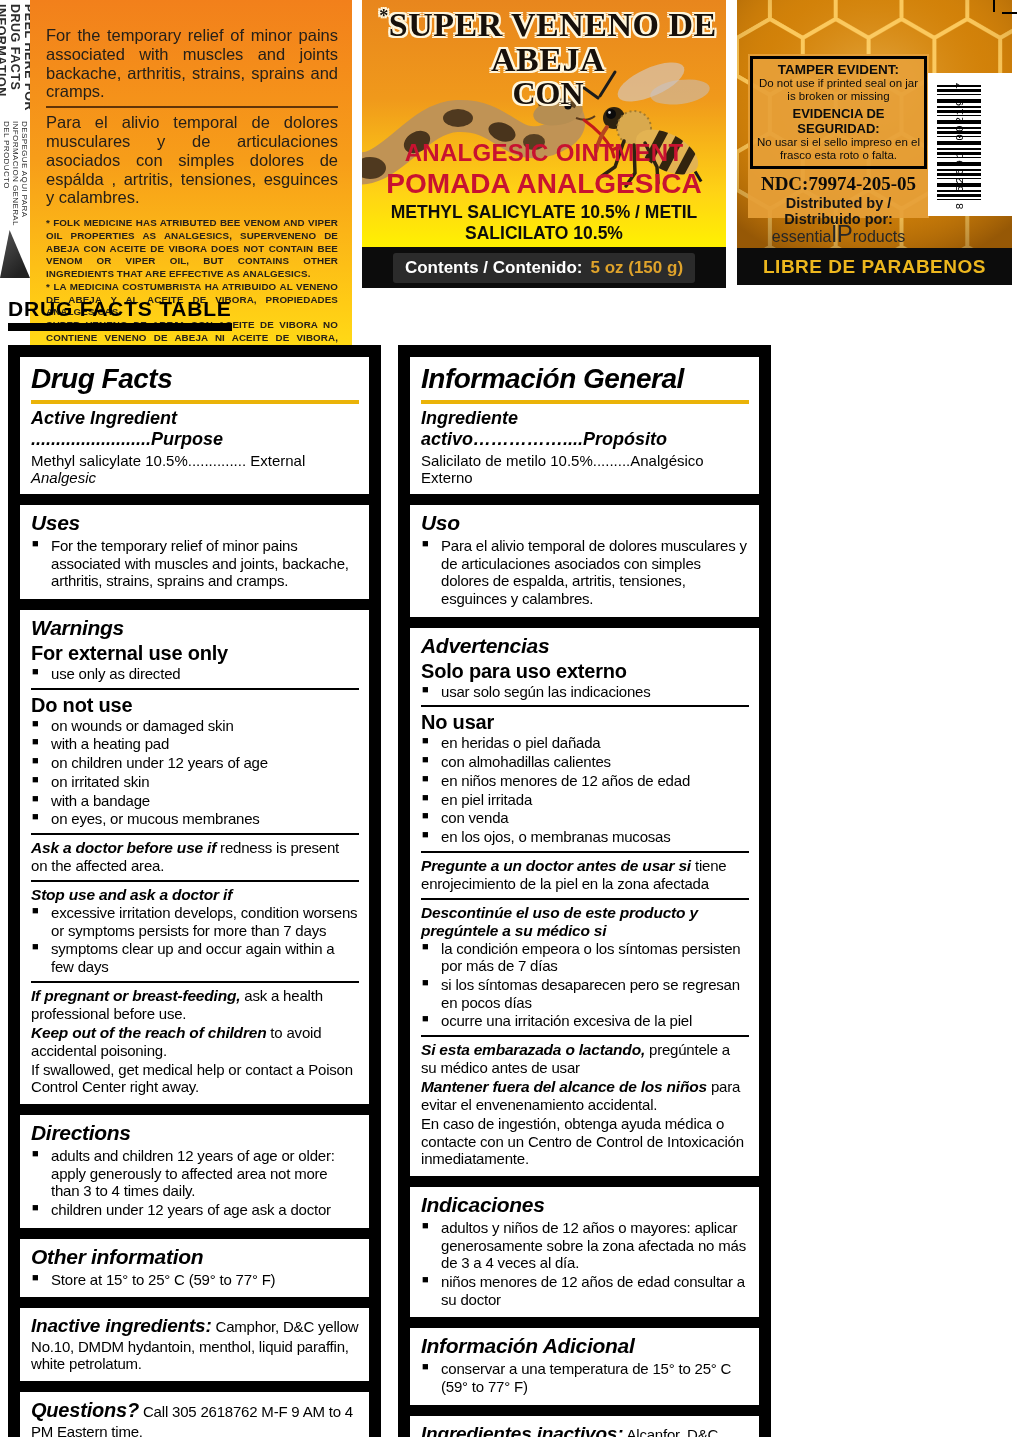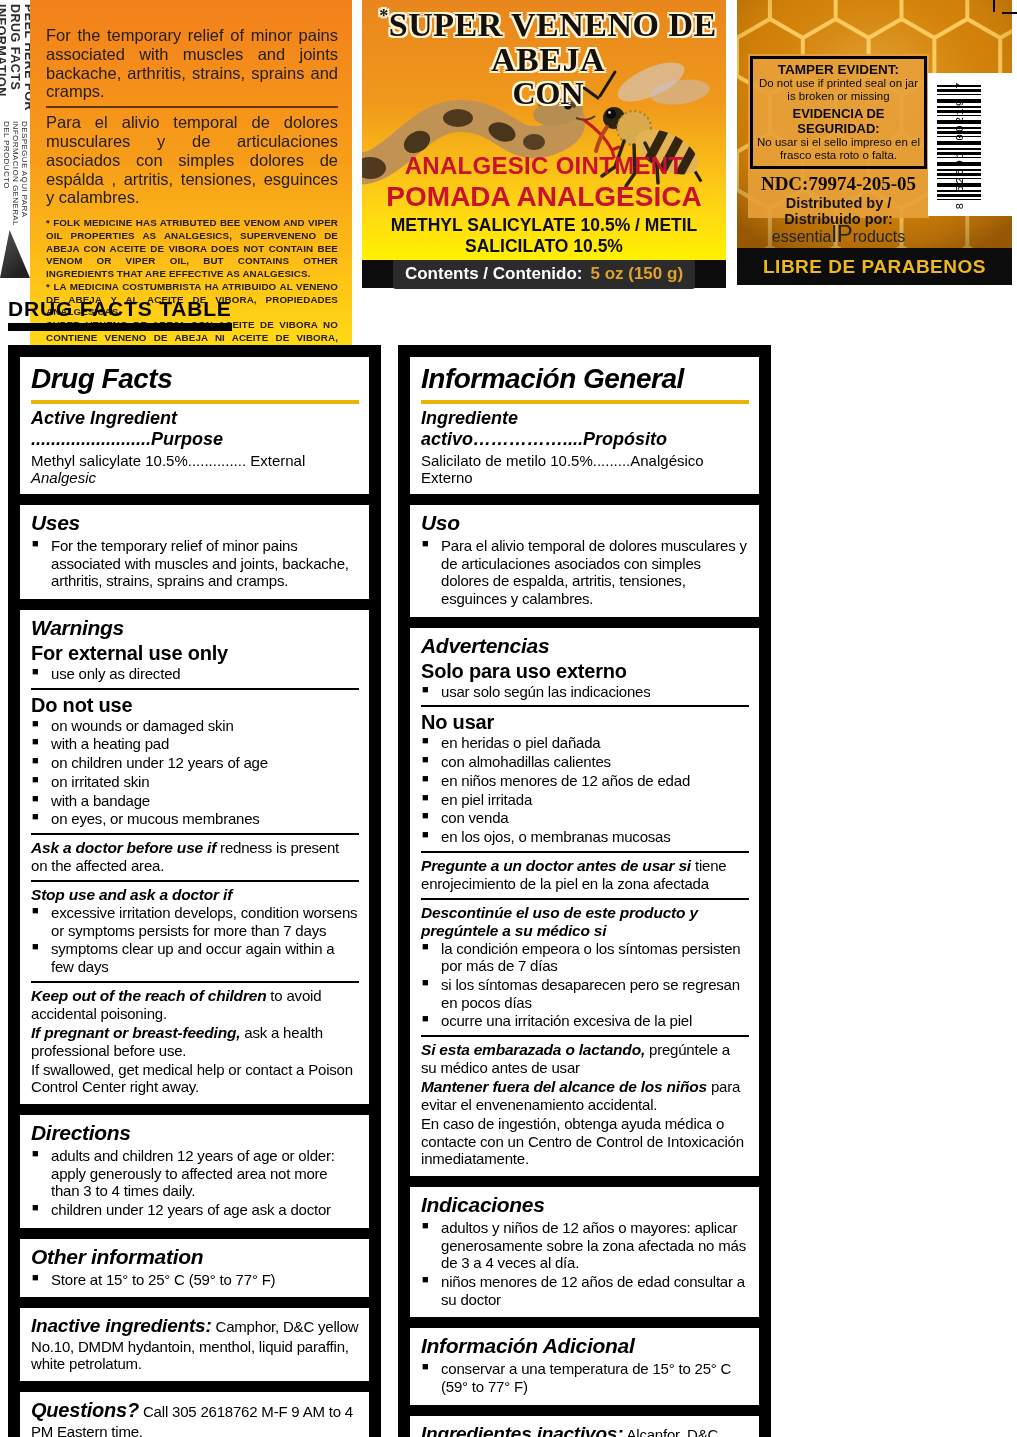--- a/index.html
+++ b/index.html
@@ -39,21 +39,21 @@
     text-shadow:-2px -2px 0 #FFF6DC, 2px -2px 0 #FFF6DC, -2px 2px 0 #FFF6DC, 2px 2px 0 #FFF6DC,
                  0 -2px 0 #FFF6DC, 0 2px 0 #FFF6DC, -2px 0 0 #FFF6DC, 2px 0 0 #FFF6DC;padding-left:8px; }
   .pc-t1 { font-size:34px; letter-spacing:.5px; }
   .pc-t2 { font-size:32px; }
   .pc-ast { font-size:18px; vertical-align:14px; }
   .pc-tm { font-size:11px; vertical-align:16px; letter-spacing:0; }
   .pc-bottom { position:absolute; left:0; right:0; bottom:0; text-align:center; }
   .pc-red1 { color:#C81230; font-weight:bold; font-size:24px; letter-spacing:.3px; }
   .pc-red2 { color:#C81230; font-weight:bold; font-size:28px; margin-top:1px; }
   .pc-active { color:#0d0d0d; font-weight:bold; font-size:17.5px; margin-top:2px; padding-bottom:3px; }
-  .bar-center { height:28px; }
+  .bar-center { height:41px; }
   .contents-box { background:#2b2b2b; border-radius:3px; padding:5px 12px; display:flex; gap:8px; align-items:center; }
   .contents-label { color:#fff; font-weight:bold; font-size:17px; }
   .contents-value { color:#DFA32B; font-weight:bold; font-size:17px; }
 
   .pr-content { flex:1; position:relative; overflow:hidden; background:#C97607; }
   .pr-overlay { position:absolute; left:11px; top:54px; width:181px; height:164px;
     background:rgba(230,160,56,.92); padding:2px; text-align:center; }
   .tamper-box { border:3px solid #000; padding:3px 4px 4px; color:#0c0c0c; }
   .tb-t1 { font-size:13.5px; font-weight:bold; }
   .tb-b1 { font-size:11.5px; line-height:1.1; }
@@ -264,22 +264,22 @@
       </ul>
       <div class="rule"></div>
       <p><span class="lead">Ask a doctor before use if</span><span> redness is present on the affected area.</span></p>
       <div class="rule"></div>
       <div class="lead">Stop use and ask a doctor if</div>
       <ul>
         <li>excessive irritation develops, condition worsens or symptoms persists for more than 7 days</li>
         <li>symptoms clear up and occur again within a few days</li>
       </ul>
       <div class="rule"></div>
+      <p><span class="lead">If pregnant or breast-feeding,</span><span> ask a health professional before use.</span></p>
       <p><span class="lead">Keep out of the reach of children</span><span> to avoid accidental poisoning.</span></p>
-      <p><span class="lead">If pregnant or breast-feeding,</span><span> ask a health professional before use.</span></p>
       <p>If swallowed, get medical help or contact a Poison Control Center right away.</p>
     </section>
 
     <section class="sec">
       <h3>Directions</h3>
       <ul>
         <li>adults and children 12 years of age or older: apply generously to affected area not more than 3 to 4 times daily.</li>
         <li>children under 12 years of age ask a doctor</li>
       </ul>
     </section>

